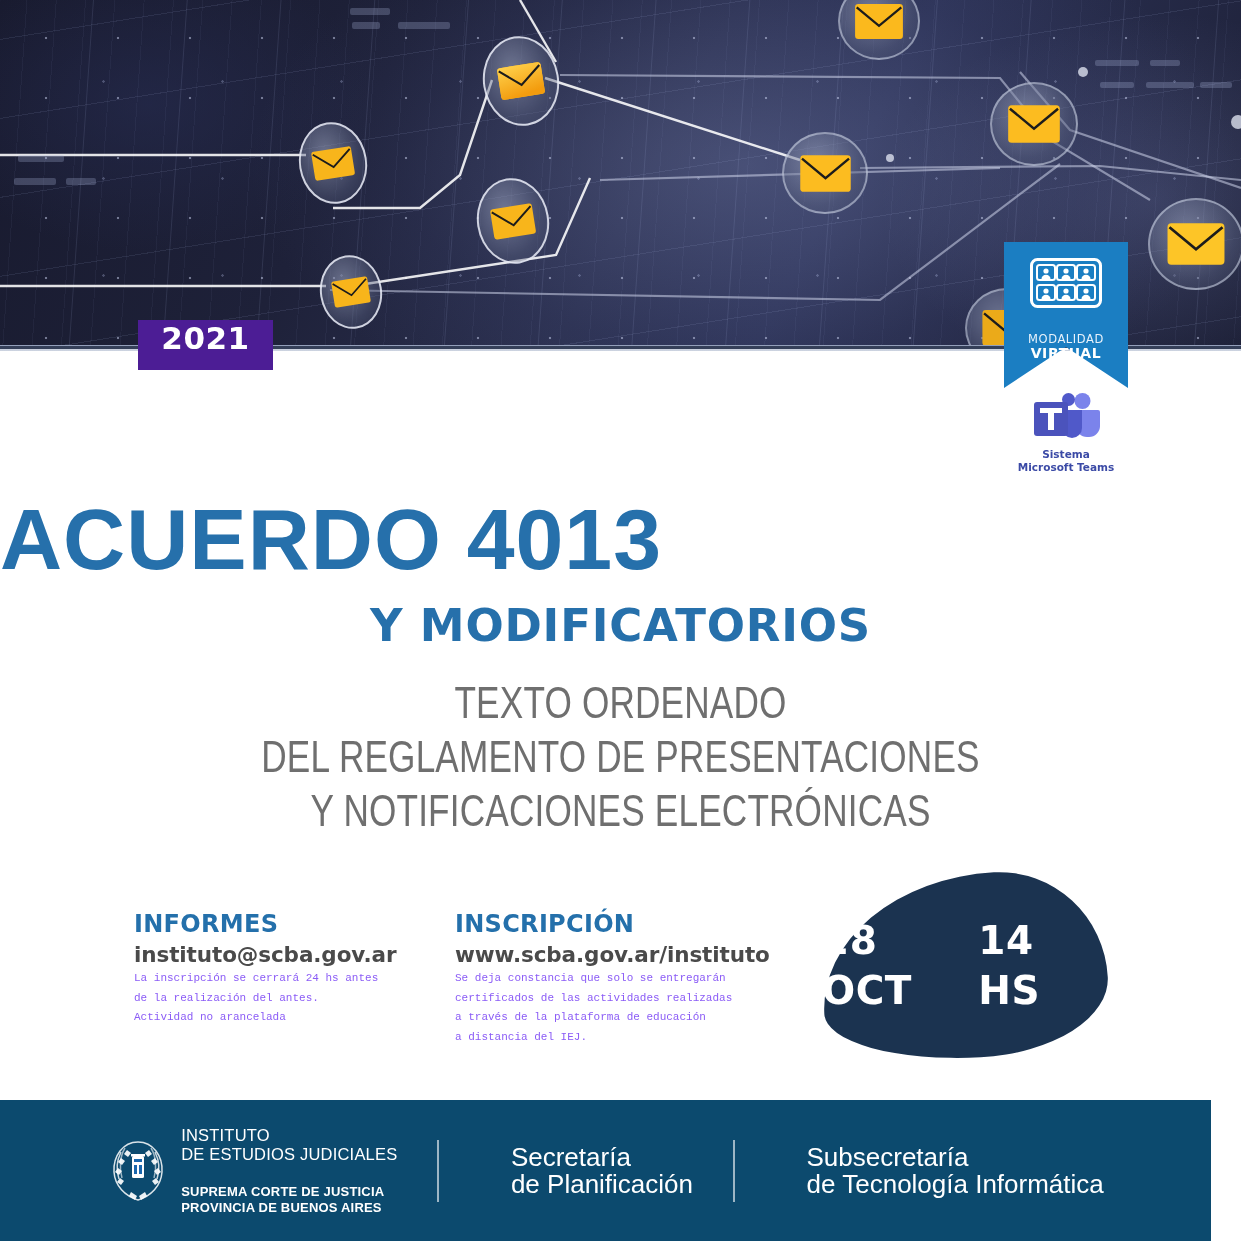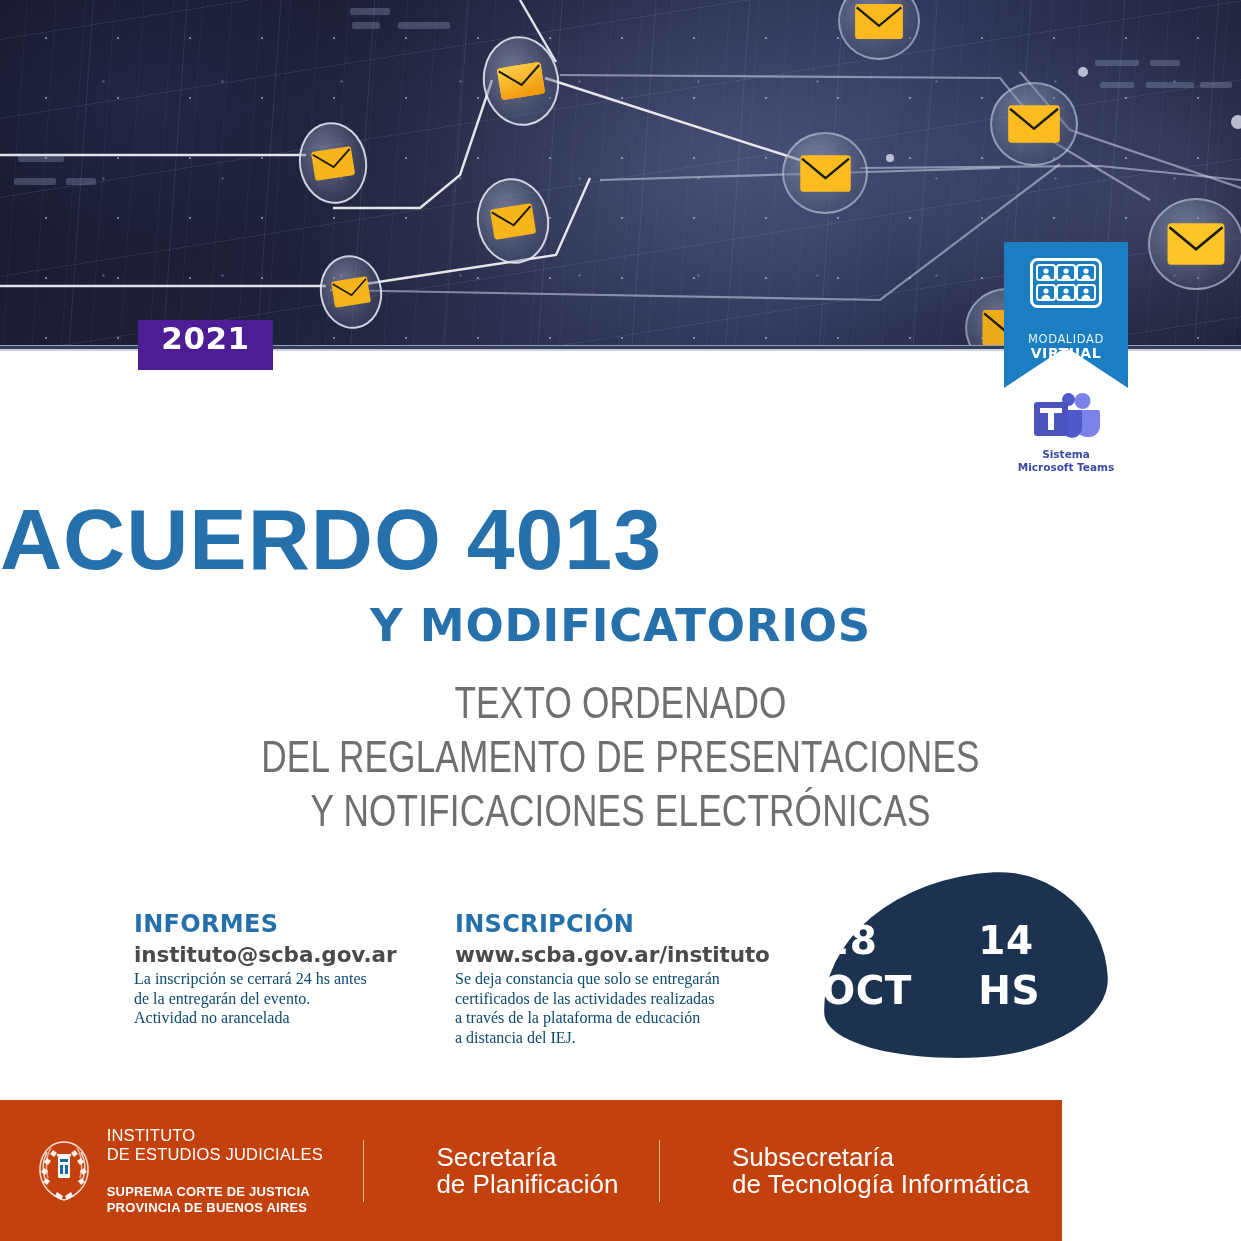--- a/index.html
+++ b/index.html
@@ -83,36 +83,36 @@
   .desc div{white-space:nowrap;}
 
   
   .col{position:absolute;top:910px;}
   .col-informes{left:134px;}
   .col-inscripcion{left:455px;}
   .col-head{color:#2470ab;font-size:24px;font-weight:bold;letter-spacing:.3px;
        margin:0 0 4px 0;font-family:"DejaVu Sans",sans-serif;}
   .col-key{color:#4a4a4a;font-size:21.5px;font-weight:bold;letter-spacing:-.1px;
        margin:0 0 2px 0;font-family:"DejaVu Sans",sans-serif;}
-  .col-body{color:#0c4a6e;font-size:16px;line-height:19.5px;
-       font-family:Liberation Serif, serif;}
+  .col-body{color:#8b5cf6;font-size:11px;line-height:19.5px;
+       font-family:Liberation Mono, monospace;}
   .col-body div{white-space:nowrap;}
 
   
   .blob{position:absolute;left:822px;top:874px;width:285px;height:184px;
        background:#1b3350;
        border-radius:62% 38% 46% 54% / 72% 60% 40% 28%;
        transform:rotate(-3deg);}
   .blob-txt{position:absolute;left:822px;top:874px;width:285px;height:184px;
        display:flex;flex-direction:row;align-items:center;justify-content:center;
        color:#ffffff;font-weight:bold;font-size:39px;line-height:50px;letter-spacing:.5px;
        font-family:"DejaVu Sans",sans-serif;}
 
   
-  .footer{position:absolute;left:0;top:1100px;width:1062px;height:141px;background:#c2410c;
+  .footer{position:absolute;left:0;top:1100px;width:1211px;height:141px;background:#0c4a6e;
        display:flex;align-items:center;justify-content:center;}
   .footer-inner{display:flex;align-items:center;gap:0;}
   .crest{width:62px;height:70px;flex:0 0 auto;}
   .inst{margin-left:12px;color:#ffffff;font-family:"Liberation Sans",sans-serif;}
   .inst-l1{font-size:16.5px;line-height:19px;letter-spacing:.2px;}
   .inst-l2{font-size:16.5px;line-height:19px;letter-spacing:.2px;}
   .inst-l3{font-size:13px;font-weight:bold;line-height:16px;letter-spacing:.2px;margin-top:20px;}
   .inst-l4{font-size:13px;font-weight:bold;line-height:16px;letter-spacing:.2px;}
   .vsep{width:1.5px;height:62px;background:rgba(255,255,255,.6);margin:0 40px;}
   .secr{color:#ffffff;font-size:26px;line-height:27px;text-align:left;
@@ -284,21 +284,21 @@
     <div>TEXTO ORDENADO</div>
     <div>DEL REGLAMENTO DE PRESENTACIONES</div>
     <div>Y NOTIFICACIONES ELECTRÓNICAS</div>
   </div>
 
   <div class="col col-informes">
     <div class="col-head">INFORMES</div>
     <div class="col-key">instituto@scba.gov.ar</div>
     <div class="col-body">
       <div>La inscripción se cerrará 24 hs antes</div>
-      <div>de la entregarán del evento.</div>
+      <div>de la realización del antes.</div>
       <div>Actividad no arancelada</div>
     </div>
   </div>
 
   <div class="col col-inscripcion">
     <div class="col-head">INSCRIPCIÓN</div>
     <div class="col-key">www.scba.gov.ar/instituto</div>
     <div class="col-body">
       <div>Se deja constancia que solo se entregarán</div>
       <div>certificados de las actividades realizadas</div>

